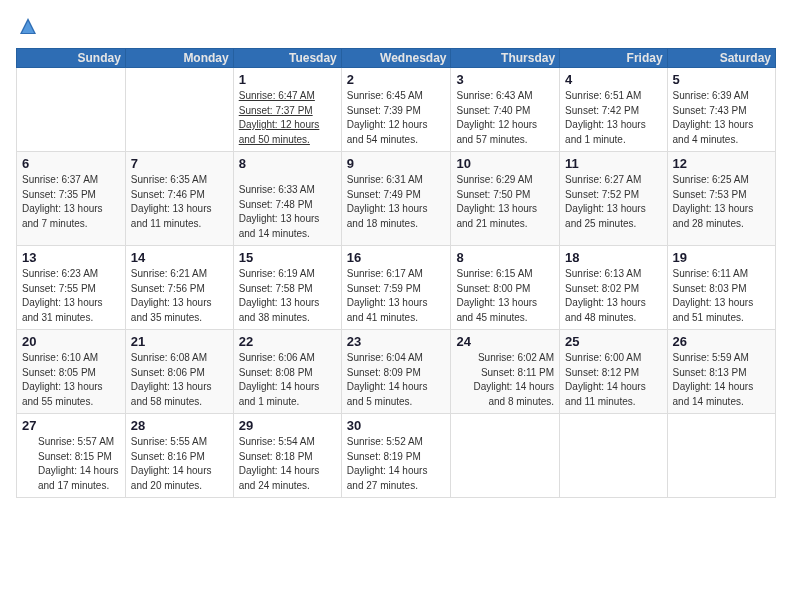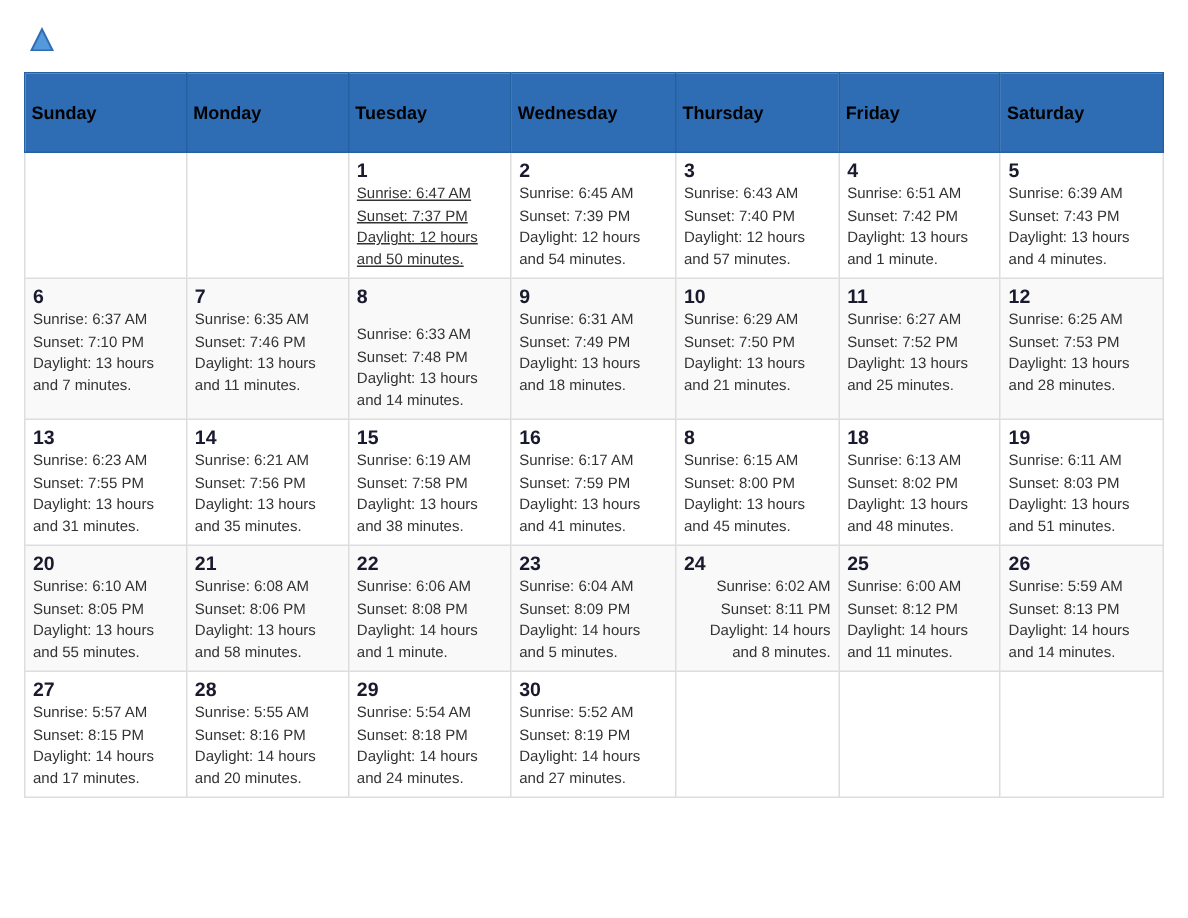--- a/index.html
+++ b/index.html
@@ -58,25 +58,25 @@
       font-size: 15px;
       color: #444;
     }
     .calendar {
       width: 100%;
       border-collapse: collapse;
       border: 1px solid #ccc;
     }
     .calendar th {
       background-color: #2e6db4;
-      color: #000000;
+      color: #e5e5e5;
       font-size: 12px;
       font-weight: bold;
-      padding: 19px 4px;
-      text-align: left;
+      padding: 2px 4px;
+      text-align: right;
       border: 1px solid #2560a0;
     }
     .calendar td {
       vertical-align: top;
       padding: 4px 5px;
       font-size: 10px;
       color: #333;
       border: 1px solid #ddd;
       width: 113px;
       min-height: 80px;
@@ -171,21 +171,21 @@
             <div class="day-info" style="white-space: pre-line;">Sunrise: 6:39 AM
 Sunset: 7:43 PM
 Daylight: 13 hours
 and 4 minutes.</div>
           </td>
         </tr>
         <tr>
           <td>
             <span class="day-number">6</span>
             <div class="day-info" style="white-space: pre-line;">Sunrise: 6:37 AM
-Sunset: 7:10 PM
+Sunset: 7:35 PM
 Daylight: 13 hours
 and 7 minutes.</div>
           </td>
           <td>
             <span class="day-number">7</span>
             <div class="day-info" style="white-space: pre-line;">Sunrise: 6:35 AM
 Sunset: 7:46 PM
 Daylight: 13 hours
 and 11 minutes.</div>
           </td>
@@ -323,21 +323,21 @@
             <span class="day-number">26</span>
             <div class="day-info" style="white-space: pre-line;">Sunrise: 5:59 AM
 Sunset: 8:13 PM
 Daylight: 14 hours
 and 14 minutes.</div>
           </td>
         </tr>
         <tr>
           <td>
             <span class="day-number">27</span>
-            <div class="day-info" style="white-space: pre-line;">Sunrise: 5:57 AM
+            <div class="day-info" style="white-space: pre-line; margin-left: 16px;">Sunrise: 5:57 AM
 Sunset: 8:15 PM
 Daylight: 14 hours
 and 17 minutes.</div>
           </td>
           <td>
             <span class="day-number">28</span>
             <div class="day-info" style="white-space: pre-line;">Sunrise: 5:55 AM
 Sunset: 8:16 PM
 Daylight: 14 hours
 and 20 minutes.</div>

